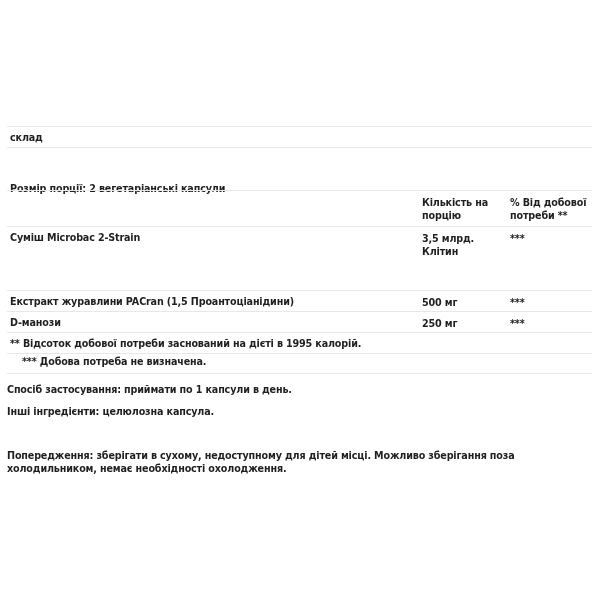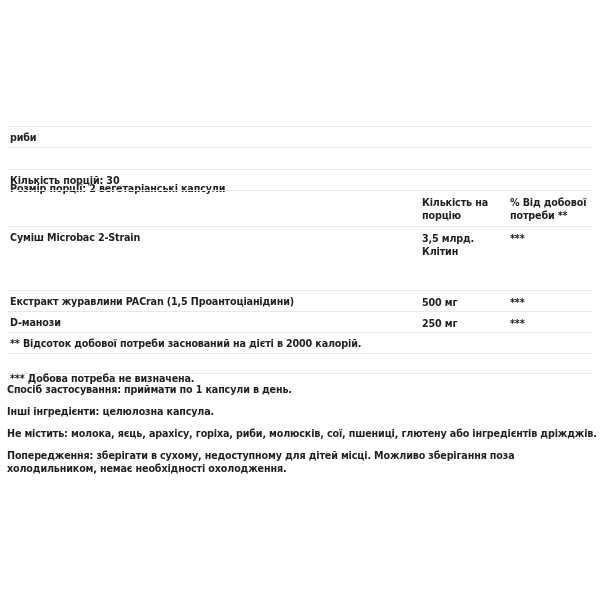--- a/index.html
+++ b/index.html
@@ -23,27 +23,24 @@
     position: absolute; left: 7px; width: 560px;
     font-size: 9.6px; font-weight: bold; letter-spacing: -0.15px; line-height: 13px;
   }
 </style>
 </head>
 <body>
 
 <div class="sheet">
 
   <div class="row" style="top:126px;height:21px;">
-    <span class="c1" style="top:5px;">риби</span>
+    <span class="c1" style="top:5px;">склад</span>
   </div>
   <div class="row" style="top:147px;height:22px;">
     <span class="c1" style="top:7px;margin-top:28px;">Розмір порції: 2 вегетаріанські капсули</span>
-  </div>
-  <div class="row" style="top:169px;height:21px;">
-    <span class="c1" style="top:5px;">Кількість порцій: 30</span>
   </div>
 
   <div class="row" style="top:190px;height:36px;">
     <span class="c2" style="top:5px;">Кількість на порцію</span>
     <span class="c3" style="top:5px;">% Від добової потреби **</span>
   </div>
 
   <div class="row" style="top:226px;height:21px;">
     <span class="c1" style="top:5px;">Суміш Microbac 2-Strain</span>
     <span class="c2" style="top:5px;">3,5 млрд. Клітин</span>
@@ -54,24 +51,23 @@
     <span class="c2" style="top:5px;">500 мг</span>
     <span class="c3" style="top:5px;">***</span>
   </div>
   <div class="row" style="top:311px;height:21px;">
     <span class="c1" style="top:5px;">D-манози</span>
     <span class="c2" style="top:5px;">250 мг</span>
     <span class="c3" style="top:5px;">***</span>
   </div>
 
   <div class="row" style="top:332px;height:21px;">
-    <span class="c1" style="top:5px;">** Відсоток добової потреби заснований на дієті в 2000 калорій.</span>
+    <span class="c1" style="top:5px;">** Відсоток добової потреби заснований на дієті в 1995 калорій.</span>
   </div>
   <div class="row last" style="top:353px;height:21px;">
-    <span class="c1" style="top:19px;">*** Добова потреба не визначена.</span>
+    <span class="c1" style="top:2px;margin-left:12px;">*** Добова потреба не визначена.</span>
   </div>
 
   <div class="para" style="top:383px;">Спосіб застосування: приймати по 1 капсули в день.</div>
   <div class="para" style="top:405px;">Інші інгредієнти: целюлозна капсула.</div>
-  <div class="para" style="top:427px;width:590px;">Не містить: молока, яєць, арахісу, горіха, риби, молюсків, сої, пшениці, глютену або інгредієнтів дріжджів.</div>
   <div class="para" style="top:449px;width:530px;">Попередження: зберігати в сухому, недоступному для дітей місці. Можливо зберігання поза холодильником, немає необхідності охолодження.</div>
 
 </div>
 
 </body></html>

